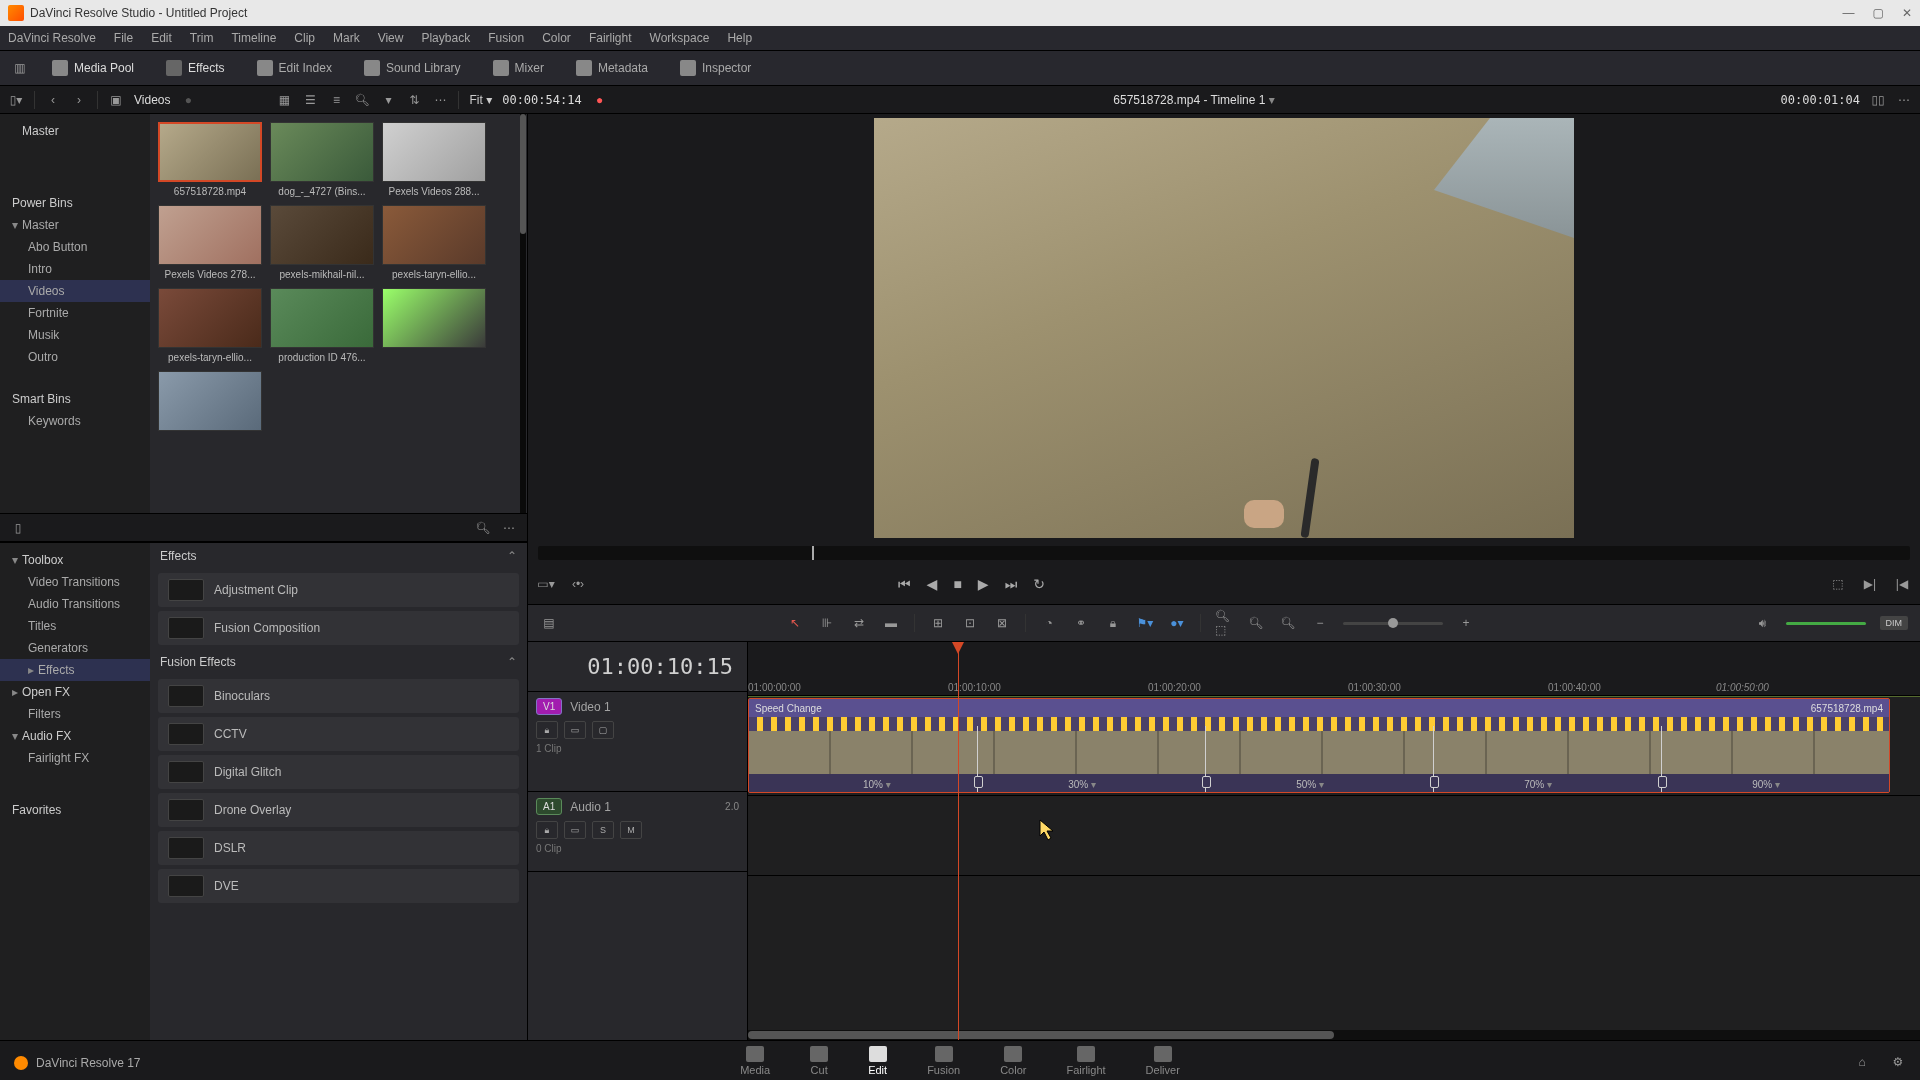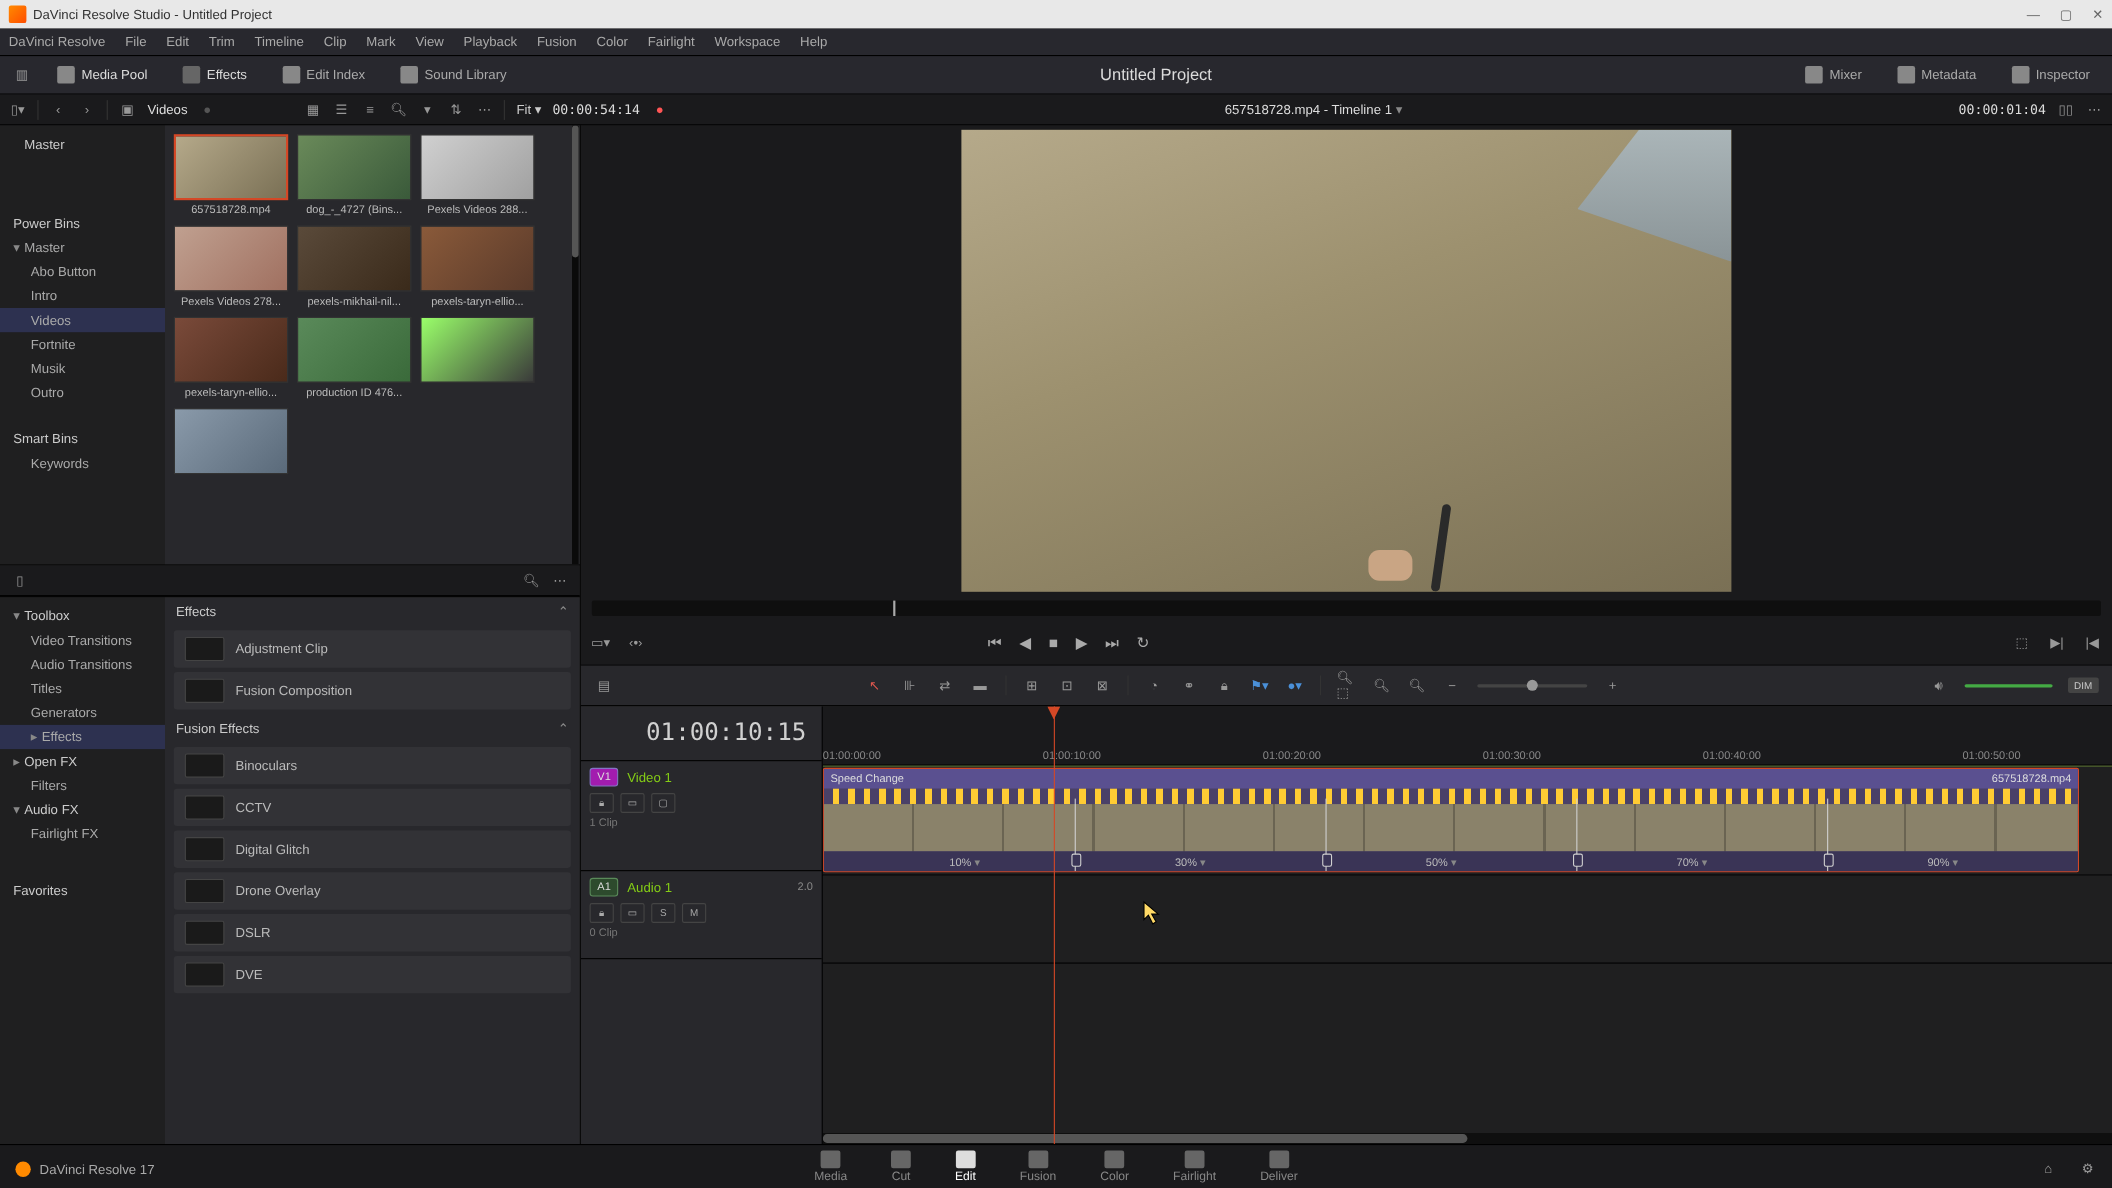--- a/index.html
+++ b/index.html
@@ -61,21 +61,21 @@
 .dim-btn{padding:2px 6px;background:#444;border-radius:2px;font-size:9px;color:#ccc;cursor:pointer}
 .timeline{flex:1;display:flex;background:#1f1f20;overflow:hidden}
 .tl-headers{width:220px;background:#28282c;border-right:1px solid #000}
 .tl-tc-big{height:50px;display:flex;align-items:center;justify-content:flex-end;padding-right:14px;font-size:22px;color:#d0d0d0;font-family:monospace;border-bottom:1px solid #000}
 .track-hdr{border-bottom:1px solid #000;padding:6px 8px}
 .track-hdr.video{height:100px}
 .track-hdr.audio{height:80px}
 .track-row1{display:flex;align-items:center;gap:8px}
 .track-tag{padding:2px 6px;background:#a21caf;border:1px solid #8374c4;border-radius:3px;font-size:10px;color:#ddd}
 .track-tag.audio{background:#2d4a2d;border-color:#5a8a5a}
-.track-name{color:#84cc16;font-size:12px}
+.track-name{color:#a3a3a3;font-size:12px}
 .track-row2{display:flex;gap:6px;margin-top:6px;align-items:center}
 .track-btn{width:22px;height:18px;border:1px solid #444;border-radius:2px;display:flex;align-items:center;justify-content:center;font-size:9px;color:#aaa;cursor:pointer}
 .track-info{font-size:10px;color:#777;margin-top:4px}
 .tl-tracks{flex:1;position:relative;overflow:hidden}
 .ruler{height:54px;border-bottom:1px solid #000;position:relative;background:#1a1a1c}
 .ruler-tick{position:absolute;bottom:2px;font-size:10px;color:#888}
 .playhead{position:absolute;top:0;bottom:0;width:1px;background:#d44826;z-index:10}
 .playhead-top{position:absolute;top:0;left:-6px;width:12px;height:12px;background:#d44826;clip-path:polygon(0 0,100% 0,50% 100%)}
 .track-lane{border-bottom:1px solid #000;position:relative}
 .track-lane.video{height:100px;background:#1f1f20}
@@ -147,21 +147,20 @@
       <span>Effects</span>
     </div>
   <div class="ws-btn">
       <span class="ws-icon"></span>
       <span>Edit Index</span>
     </div>
   <div class="ws-btn">
       <span class="ws-icon"></span>
       <span>Sound Library</span>
     </div>
-  <div class="project-title">Untitled Project</div>
   <div class="ws-btn">
       <span class="ws-icon"></span>
       <span>Mixer</span>
     </div>
   <div class="ws-btn">
       <span class="ws-icon"></span>
       <span>Metadata</span>
     </div>
   <div class="ws-btn">
       <span class="ws-icon"></span>
@@ -416,21 +415,21 @@
           <div class="track-info">0 Clip</div>
         </div>
       </div>
       <div class="tl-tracks">
         <div class="ruler" id="ruler">
             <div class="ruler-tick" style="left: 0px;">01:00:00:00</div>
             <div class="ruler-tick" style="left: 200px;">01:00:10:00</div>
             <div class="ruler-tick" style="left: 400px;">01:00:20:00</div>
             <div class="ruler-tick" style="left: 600px;">01:00:30:00</div>
             <div class="ruler-tick" style="left: 800px;">01:00:40:00</div>
-            <div class="ruler-tick" style="left: 1036px;">01:00:50:00</div>
+            <div class="ruler-tick" style="left: 968px; font-style: italic;">01:00:50:00</div>
           </div>
         <div class="playhead" style="left:210px">
             <div class="playhead-top"></div>
           </div>
         <div class="track-lane video">
           <div class="track-sep" style="top:0"></div>
           <div class="clip" style="left:0;right:30px">
             <div class="clip-header">
                 <span>Speed Change</span>
                 <span class="clip-name">657518728.mp4</span>

